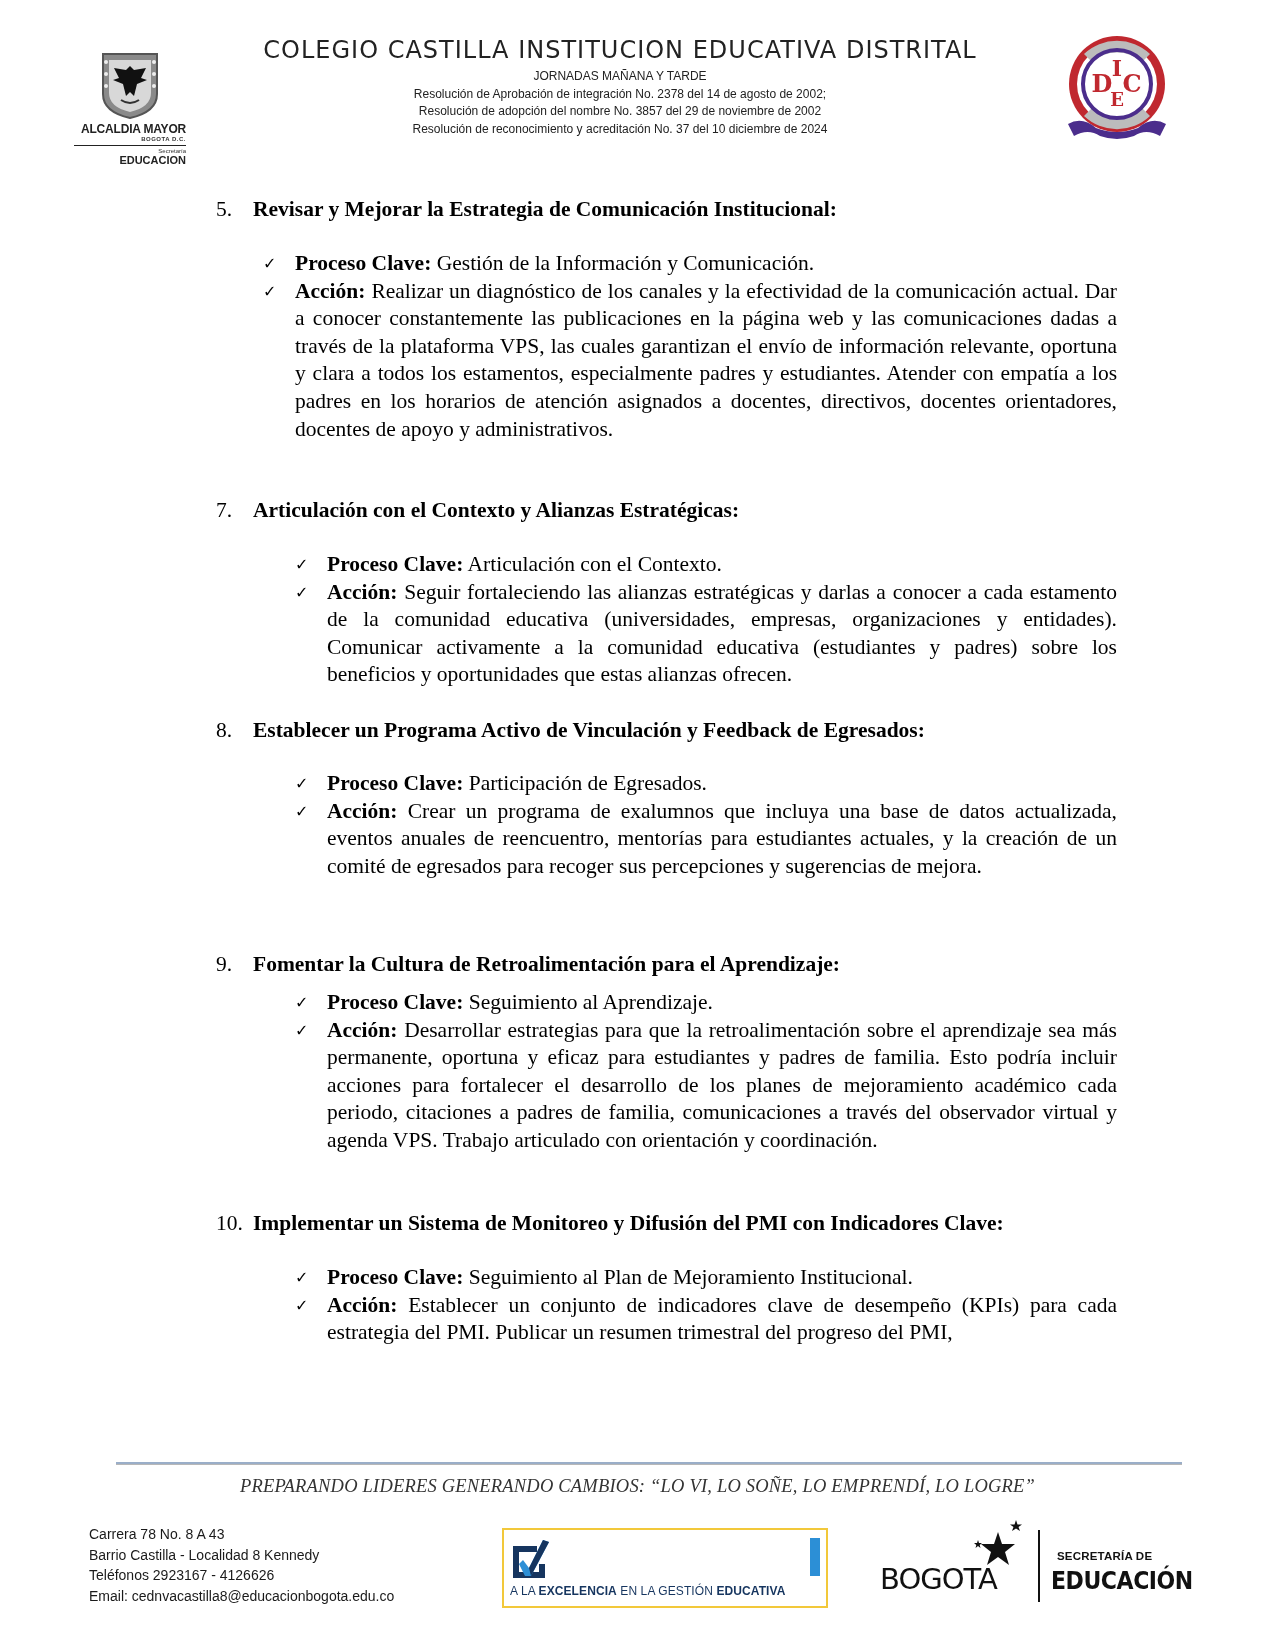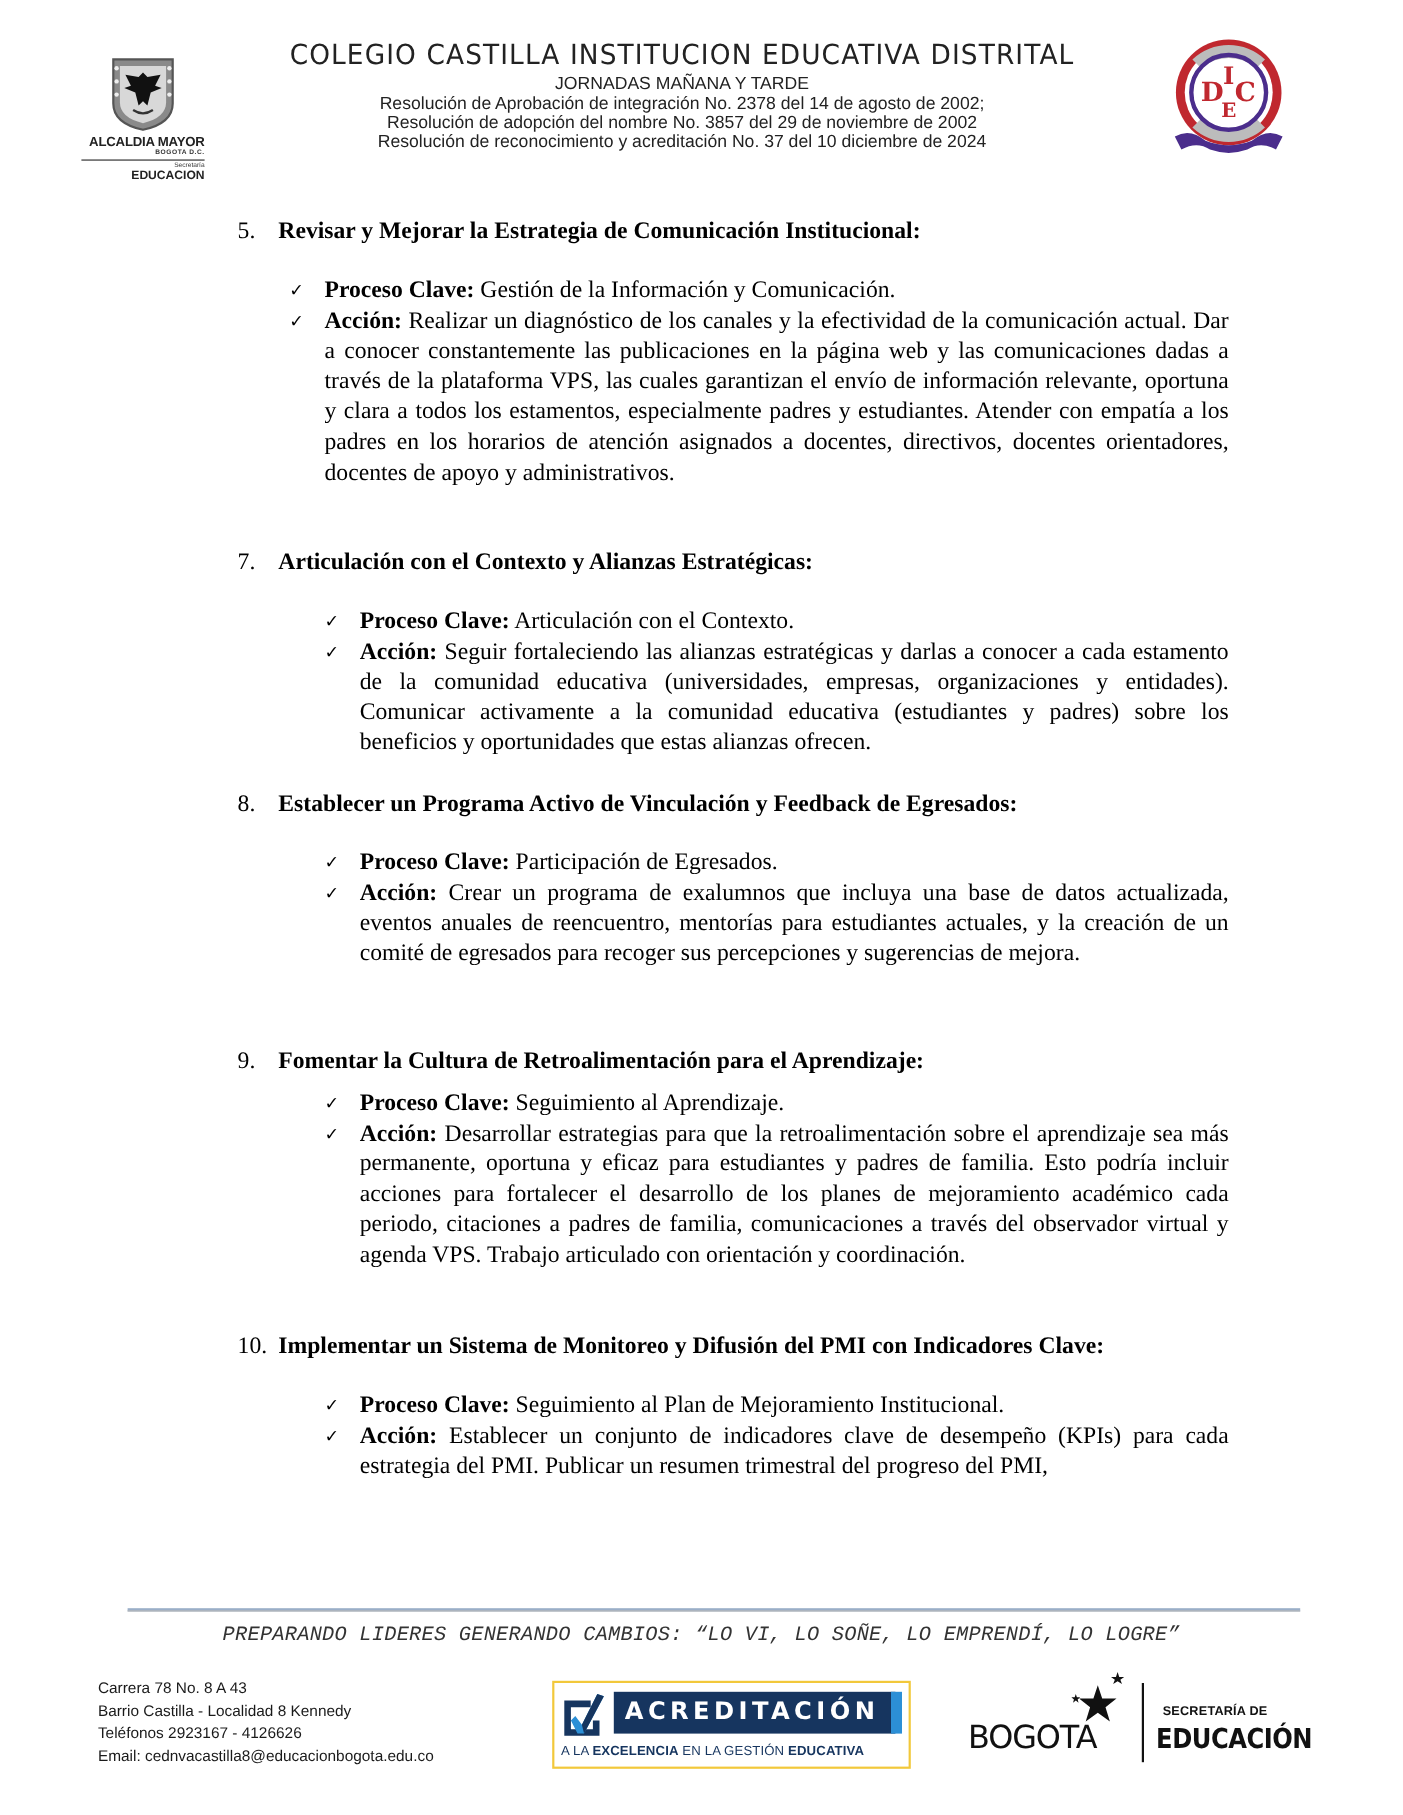--- a/index.html
+++ b/index.html
@@ -11,41 +11,41 @@
   .logo-left { position: absolute; left: 74px; top: 50px; width: 112px; text-align: right; font-family: "Liberation Sans", sans-serif; }
   .logo-left .shield { width: 62px; height: 70px; margin: 0 auto; display: block; }
   .logo-left .alc { font-size: 12px; font-weight: bold; color: #222; letter-spacing: -0.2px; margin-top: 2px; white-space: nowrap; }
   .logo-left .bog { font-size: 6px; font-weight: bold; color: #333; letter-spacing: 0.5px; }
   .logo-left .rule { height: 1px; background: #222; margin: 3px 0 2px 0; }
   .logo-left .sec { font-size: 6px; color: #333; }
   .logo-left .edu { font-size: 11px; font-weight: bold; color: #222; }
 
   .header-center { position: absolute; left: 220px; top: 36px; width: 800px; text-align: center; font-family: "Liberation Sans", sans-serif; }
   .header-title { font-family: "DejaVu Sans", sans-serif; font-size: 24px; letter-spacing: 1px; color: #222; white-space: nowrap; font-weight: normal; transform: scaleY(1.05); }
-  .header-line { font-size: 16px; color: #222; line-height: 17.5px; white-space: nowrap; }
+  .header-line { font-size: 12px; color: #222; line-height: 17.5px; white-space: nowrap; }
   .header-line.jorn { margin-top: 4px; }
   .header-line.dane { font-size: 15px; }
 
   .logo-right { position: absolute; left: 1062px; top: 32px; width: 110px; height: 112px; }
 
   
   .content { position: absolute; left: 0; top: 0; width: 1275px; }
   .section { position: absolute; left: 216px; width: 910px; }
   .sec-head { font-size: 21.5px; line-height: 28px; font-weight: bold; white-space: nowrap; }
   .sec-head .num { font-weight: normal; display: inline-block; width: 37px; }
   .sec-head .num.wide { width: 37px; }
 
   .bullets { position: absolute; }
   .bullet { position: relative; font-size: 21.5px; line-height: 27.6px; text-align: justify; }
   .bullet .check { position: absolute; left: -32px; top: 0; font-family: "DejaVu Sans", sans-serif; font-size: 16px; line-height: 27.6px; }
   .bullet b { font-weight: bold; }
 
   
   .footer-rule { position: absolute; left: 116px; top: 1462px; width: 1066px; height: 3px; background: #9aaec8; border-bottom: 1px solid #b8b8b8; }
-  .motto { position: absolute; left: 0; width: 1275px; top: 1476px; text-align: center; font-family: Liberation Mono, monospace; font-style: italic; font-size: 18.5px; color: #333; letter-spacing: 0.2px; }
+  .motto { position: absolute; left: 0; width: 1275px; top: 1476px; text-align: center; font-family: Liberation Serif, serif; font-style: italic; font-size: 18.5px; color: #333; letter-spacing: 0.2px; }
   .address { position: absolute; left: 89px; top: 1524px; font-family: "Liberation Sans", sans-serif; font-size: 14px; line-height: 20.5px; color: #1a1a1a; }
 
   .acred { position: absolute; left: 502px; top: 1528px; width: 326px; height: 80px; border: 2px solid #f2c83a; background: #fff; }
   .acred .ic { position: absolute; left: 7px; top: 8px; width: 42px; height: 42px; }
   .acred .bar { position: absolute; left: 54px; top: 8px; width: 256px; height: 38px; background: #16355f; color: #fff; font-family: "DejaVu Sans", sans-serif; font-weight: bold; font-size: 22px; letter-spacing: 4px; line-height: 38px; padding-left: 10px; white-space: nowrap; }
   .acred .tab { position: absolute; left: 306px; top: 8px; width: 10px; height: 38px; background: #2c8fd6; }
   .acred .sub { position: absolute; left: 6px; top: 54px; width: 312px; font-family: "Liberation Sans", sans-serif; font-size: 12px; color: #16355f; white-space: nowrap; letter-spacing: 0.1px; }
   .acred .sub b { font-weight: bold; }
 
   .bogota { position: absolute; left: 880px; top: 1518px; width: 300px; height: 90px; }
@@ -184,21 +184,20 @@
   <div>Teléfonos  2923167  -  4126626</div>
   <div>Email: cednvacastilla8@educacionbogota.edu.co</div>
 </div>
 
 <div class="acred">
   <svg class="ic" viewBox="0 0 42 42">
     <path d="M2 8 L26 8 L26 14 L8 14 L8 34 L28 34 L28 26 L34 26 L34 40 L2 40 Z" fill="#16355f"></path>
     <path d="M12 22 L18 30 L32 2 L38 4 L20 38 L14 38 L8 26 Z" fill="#2c8fd6"></path>
     <path d="M18 30 L32 2 L38 4 L20 38 Z" fill="#16355f"></path>
   </svg>
-  <div class="bar">ACREDITACIÓN</div>
   <div class="tab"></div>
   <div class="sub"><span>A LA </span><b>EXCELENCIA</b><span> EN LA GESTIÓN </span><b>EDUCATIVA</b></div>
 </div>
 
 <div class="bogota">
   <div class="word">BOGOTA</div>
   <svg class="stars" viewBox="0 0 60 60">
     <polygon points="30,14 34,26 47,26 37,34 41,47 30,39 19,47 23,34 13,26 26,26" fill="#111"></polygon>
     <polygon points="48,2 49.5,6.5 54,6.5 50.5,9 52,13 48,10.5 44,13 45.5,9 42,6.5 46.5,6.5" fill="#111"></polygon>
     <polygon points="10,22 11,25 14,25 11.7,27 12.5,30 10,28 7.5,30 8.3,27 6,25 9,25" fill="#111"></polygon>

